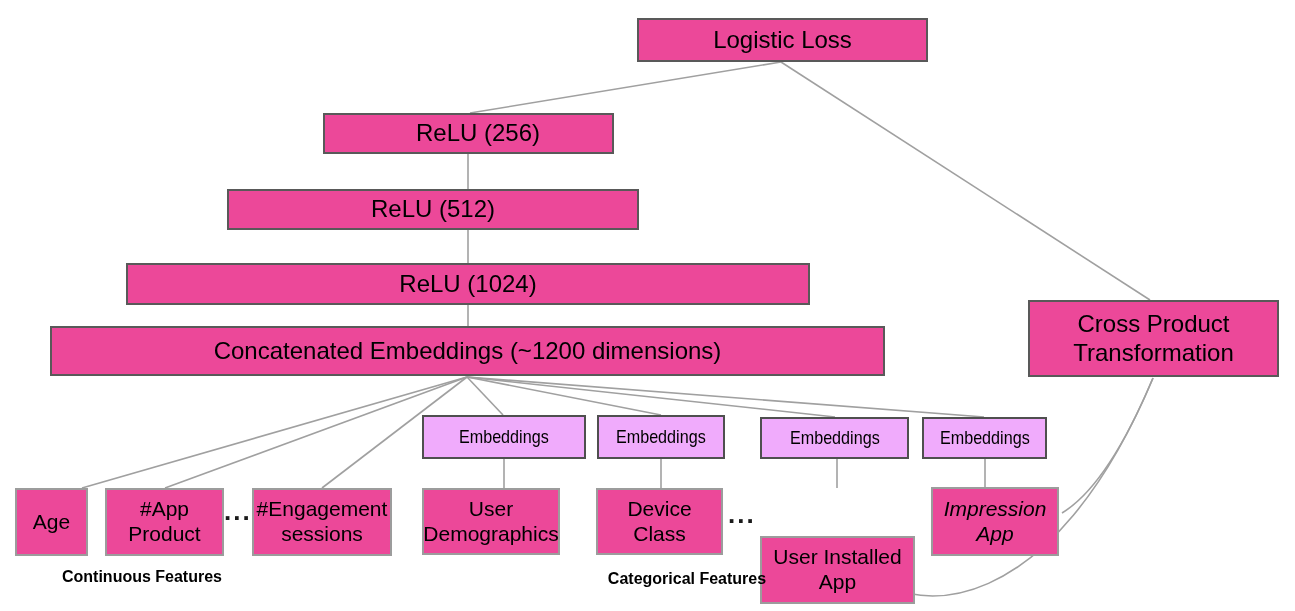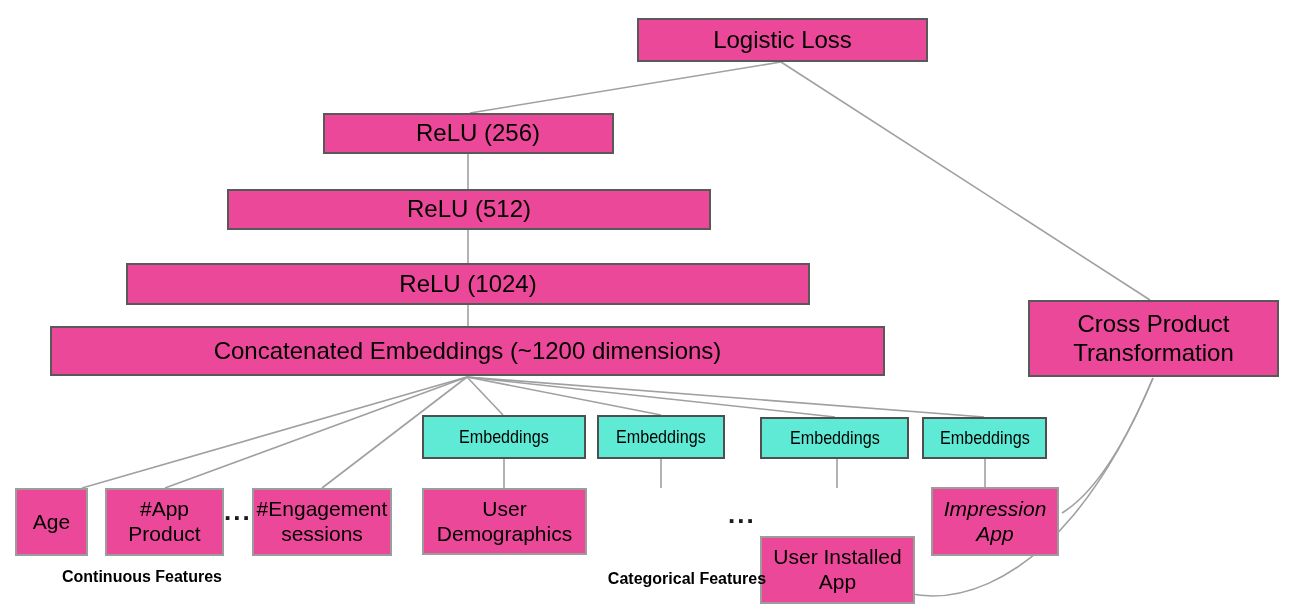--- a/index.html
+++ b/index.html
@@ -29,21 +29,21 @@
     justify-content: center;
     text-align: center;
     background: #ec4899;
     border: 2px solid #595959;
   }
   .box.feat {
     border: 2px solid #9c9c9c;
     font-size: 21px;
   }
   .box.emb {
-    background: #5eead4;
+    background: #f0abfc;
     border: 2px solid #4f4f4f;
   }
   .box.main {
     font-size: 24px;
   }
   .box-label {
     white-space: pre-line;
     line-height: 1.18;
   }
   .emb .box-label {
@@ -97,21 +97,21 @@
       <path d="M 845,557 C 915,632 1055,612 1153,378"></path>
     </g>
   </svg>
 
   <div class="box main" style="left:637px; top:18px;  width:291px; height:44px;">
     <span class="box-label">Logistic Loss</span>
   </div>
   <div class="box main" style="left:323px; top:113px; width:291px; height:41px;padding-left:19px;">
     <span class="box-label">ReLU (256)</span>
   </div>
-  <div class="box main" style="left:227px; top:189px; width:484px; height:41px;">
+  <div class="box main" style="left:227px; top:189px; width:412px; height:41px;">
     <span class="box-label">ReLU (512)</span>
   </div>
   <div class="box main" style="left:126px; top:263px; width:684px; height:42px;">
     <span class="box-label">ReLU (1024)</span>
   </div>
   <div class="box main" style="left:50px;  top:326px; width:835px; height:50px;">
     <span class="box-label">Concatenated Embeddings (~1200 dimensions)</span>
   </div>
 
   <div class="box main" style="left:1028px; top:300px; width:251px; height:77px;">
@@ -136,23 +136,27 @@
     <span class="box-label">Age</span>
   </div>
   <div class="box feat" style="left:105px; top:488px; width:119px; height:68px;">
     <span class="box-label">#App
 Product</span>
   </div>
   <div class="box feat" style="left:252px; top:488px; width:140px; height:68px;">
     <span class="box-label">#Engagement
 sessions</span>
   </div>
-  <div class="box feat" style="left:422px; top:488px; width:165px; height:67px;">
+  <div class="box feat" style="left:422px; top:488px; width:138px; height:67px;">
     <span class="box-label">User
 Demographics</span>
+  </div>
+  <div class="box feat" style="left:596px; top:488px; width:127px; height:67px;">
+    <span class="box-label">Device
+Class</span>
   </div>
   <div class="box feat" style="left:760px; top:488px; width:155px; height:68px;margin-top:48px;">
     <span class="box-label">User Installed
 App</span>
   </div>
   <div class="box feat" style="left:931px; top:487px; width:128px; height:69px;font-style:italic;">
     <span class="box-label">Impression
 App</span>
   </div>
 

